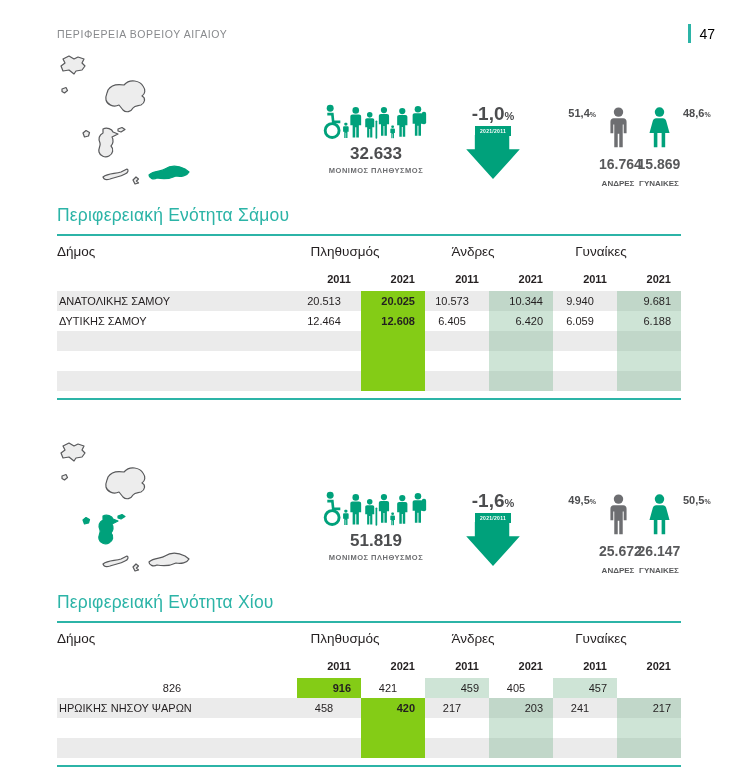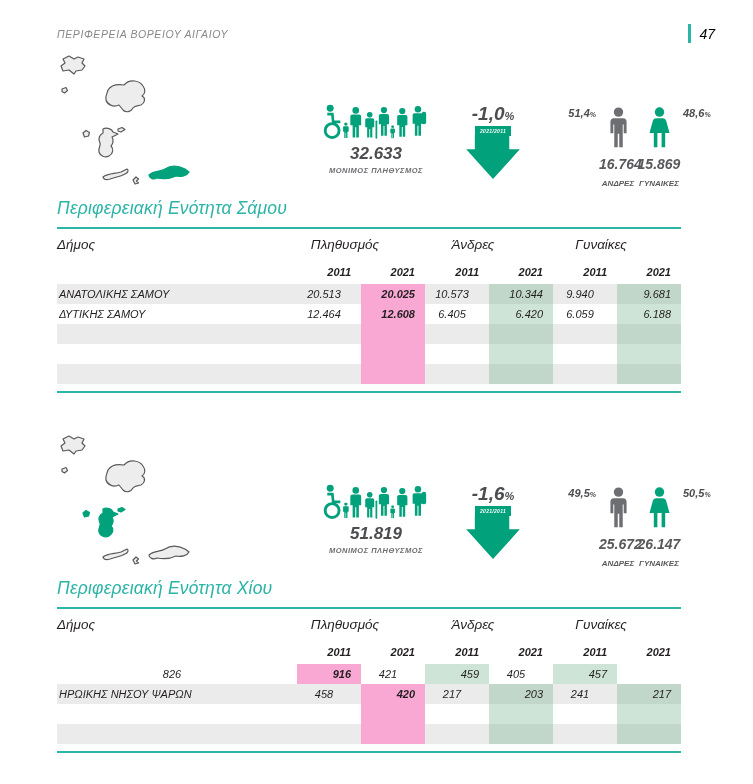--- a/index.html
+++ b/index.html
@@ -1,18 +1,18 @@
 <!DOCTYPE html>
 <html><head>
 <meta charset="utf-8">
 <style>
   html,body{margin:0;padding:0;background:#fff;}
   .page{
     position:relative; width:753px; height:784px; overflow:hidden;
-    background:#fff; font-family:"Liberation Sans", sans-serif; color:#231f20;font-style:italic;
+    background:#fff; font-family:"Liberation Sans", sans-serif; color:#231f20;
   }
   
   .topbar{display:flex; justify-content:space-between; align-items:center;
     margin:24px 38px 0 57px;}
   .topbar .doc-title{font-size:10.5px; color:#87898c; letter-spacing:.6px;}
   .pageno{display:flex; align-items:center; gap:8px;}
   .pageno .bar{width:3px; height:19px; background:#2cb4a7;}
   .pageno .num{font-size:14px; color:#000000;}
   
   .section{margin-left:57px; width:624px;}
@@ -34,34 +34,34 @@
   .arrow{width:54px; height:44px; fill:#00a17b;}
   .gender-block{margin-left:40px; padding-top:54px; flex:none;
     display:grid; grid-template-columns:36px 38px 44px 40px; column-gap:0;}
   .gpct{font-size:11px; font-weight:bold; color:#4c4d4f; white-space:nowrap;}
   .gpct .pct{font-size:7px;}
   .gpct.left{text-align:right; padding-right:3px;}
   .gpct.right{padding-left:2px;}
   .gicon{display:flex; justify-content:center; align-items:flex-start;}
   .gcount{font-size:14px; font-weight:bold; color:#58595b; text-align:center; margin-top:3px;}
   .glabel{font-size:8px; font-weight:bold; color:#58595b; text-align:center; margin-top:2px; white-space:nowrap;}
-  .sec-title{font-size:17.5px; font-weight:normal; color:#2cb4a7; margin:5px 0 0 0; letter-spacing:.2px;}
+  .sec-title{font-size:17.5px; font-weight:normal; color:#2cb4a7; margin:12px 0 0 0; letter-spacing:.2px;}
   .rule{border:none; border-top:2px solid #2cb4a7; margin:8px 0 0 0; width:624px;}
   
   .table{margin-top:0;}
   .thead1,.thead2,.trow{display:grid; grid-template-columns:240px repeat(6,64px); align-items:center;}
   .thead1{height:30px; font-size:13.5px;}
   .thead1 .ghead{grid-column:span 2; text-align:center; padding-right:32px;}
   .thead2{height:25px; font-size:11px; font-weight:bold;}
   .thead2 .ycell{text-align:right; padding-right:10px;}
   .trow{height:20px; font-size:11px;}
   .trow.odd{background:#ebebeb;}
   .tcell.name{padding-left:2px;}
   .tcell.num{text-align:center; padding-right:10px;}
-  .tcell.gd{background:#f9a8d4; align-self:stretch; display:flex; align-items:center; justify-content:flex-end; padding-right:10px;}
+  .tcell.gd{background:#84cc16; align-self:stretch; display:flex; align-items:center; justify-content:flex-end; padding-right:10px;}
   .tcell.gl{background:rgba(127,184,148,0.38); align-self:stretch; display:flex; align-items:center; justify-content:flex-end; padding-right:10px;}
   .tcell.b{font-weight:bold;}
   .rule.bottom{margin-top:7px;}
 </style>
 </head>
 <body>
 
 <svg width="0" height="0" style="position:absolute" aria-hidden="true">
   <defs>
     <path id="i-lemnos" d="M18,6 l6,-3 5,3 4,-2 6,2 -2,4 3,3 -3,4 -6,1 -2,3 -5,-4 -6,1 -2,-5 4,-3 -2,-4 z"></path>

